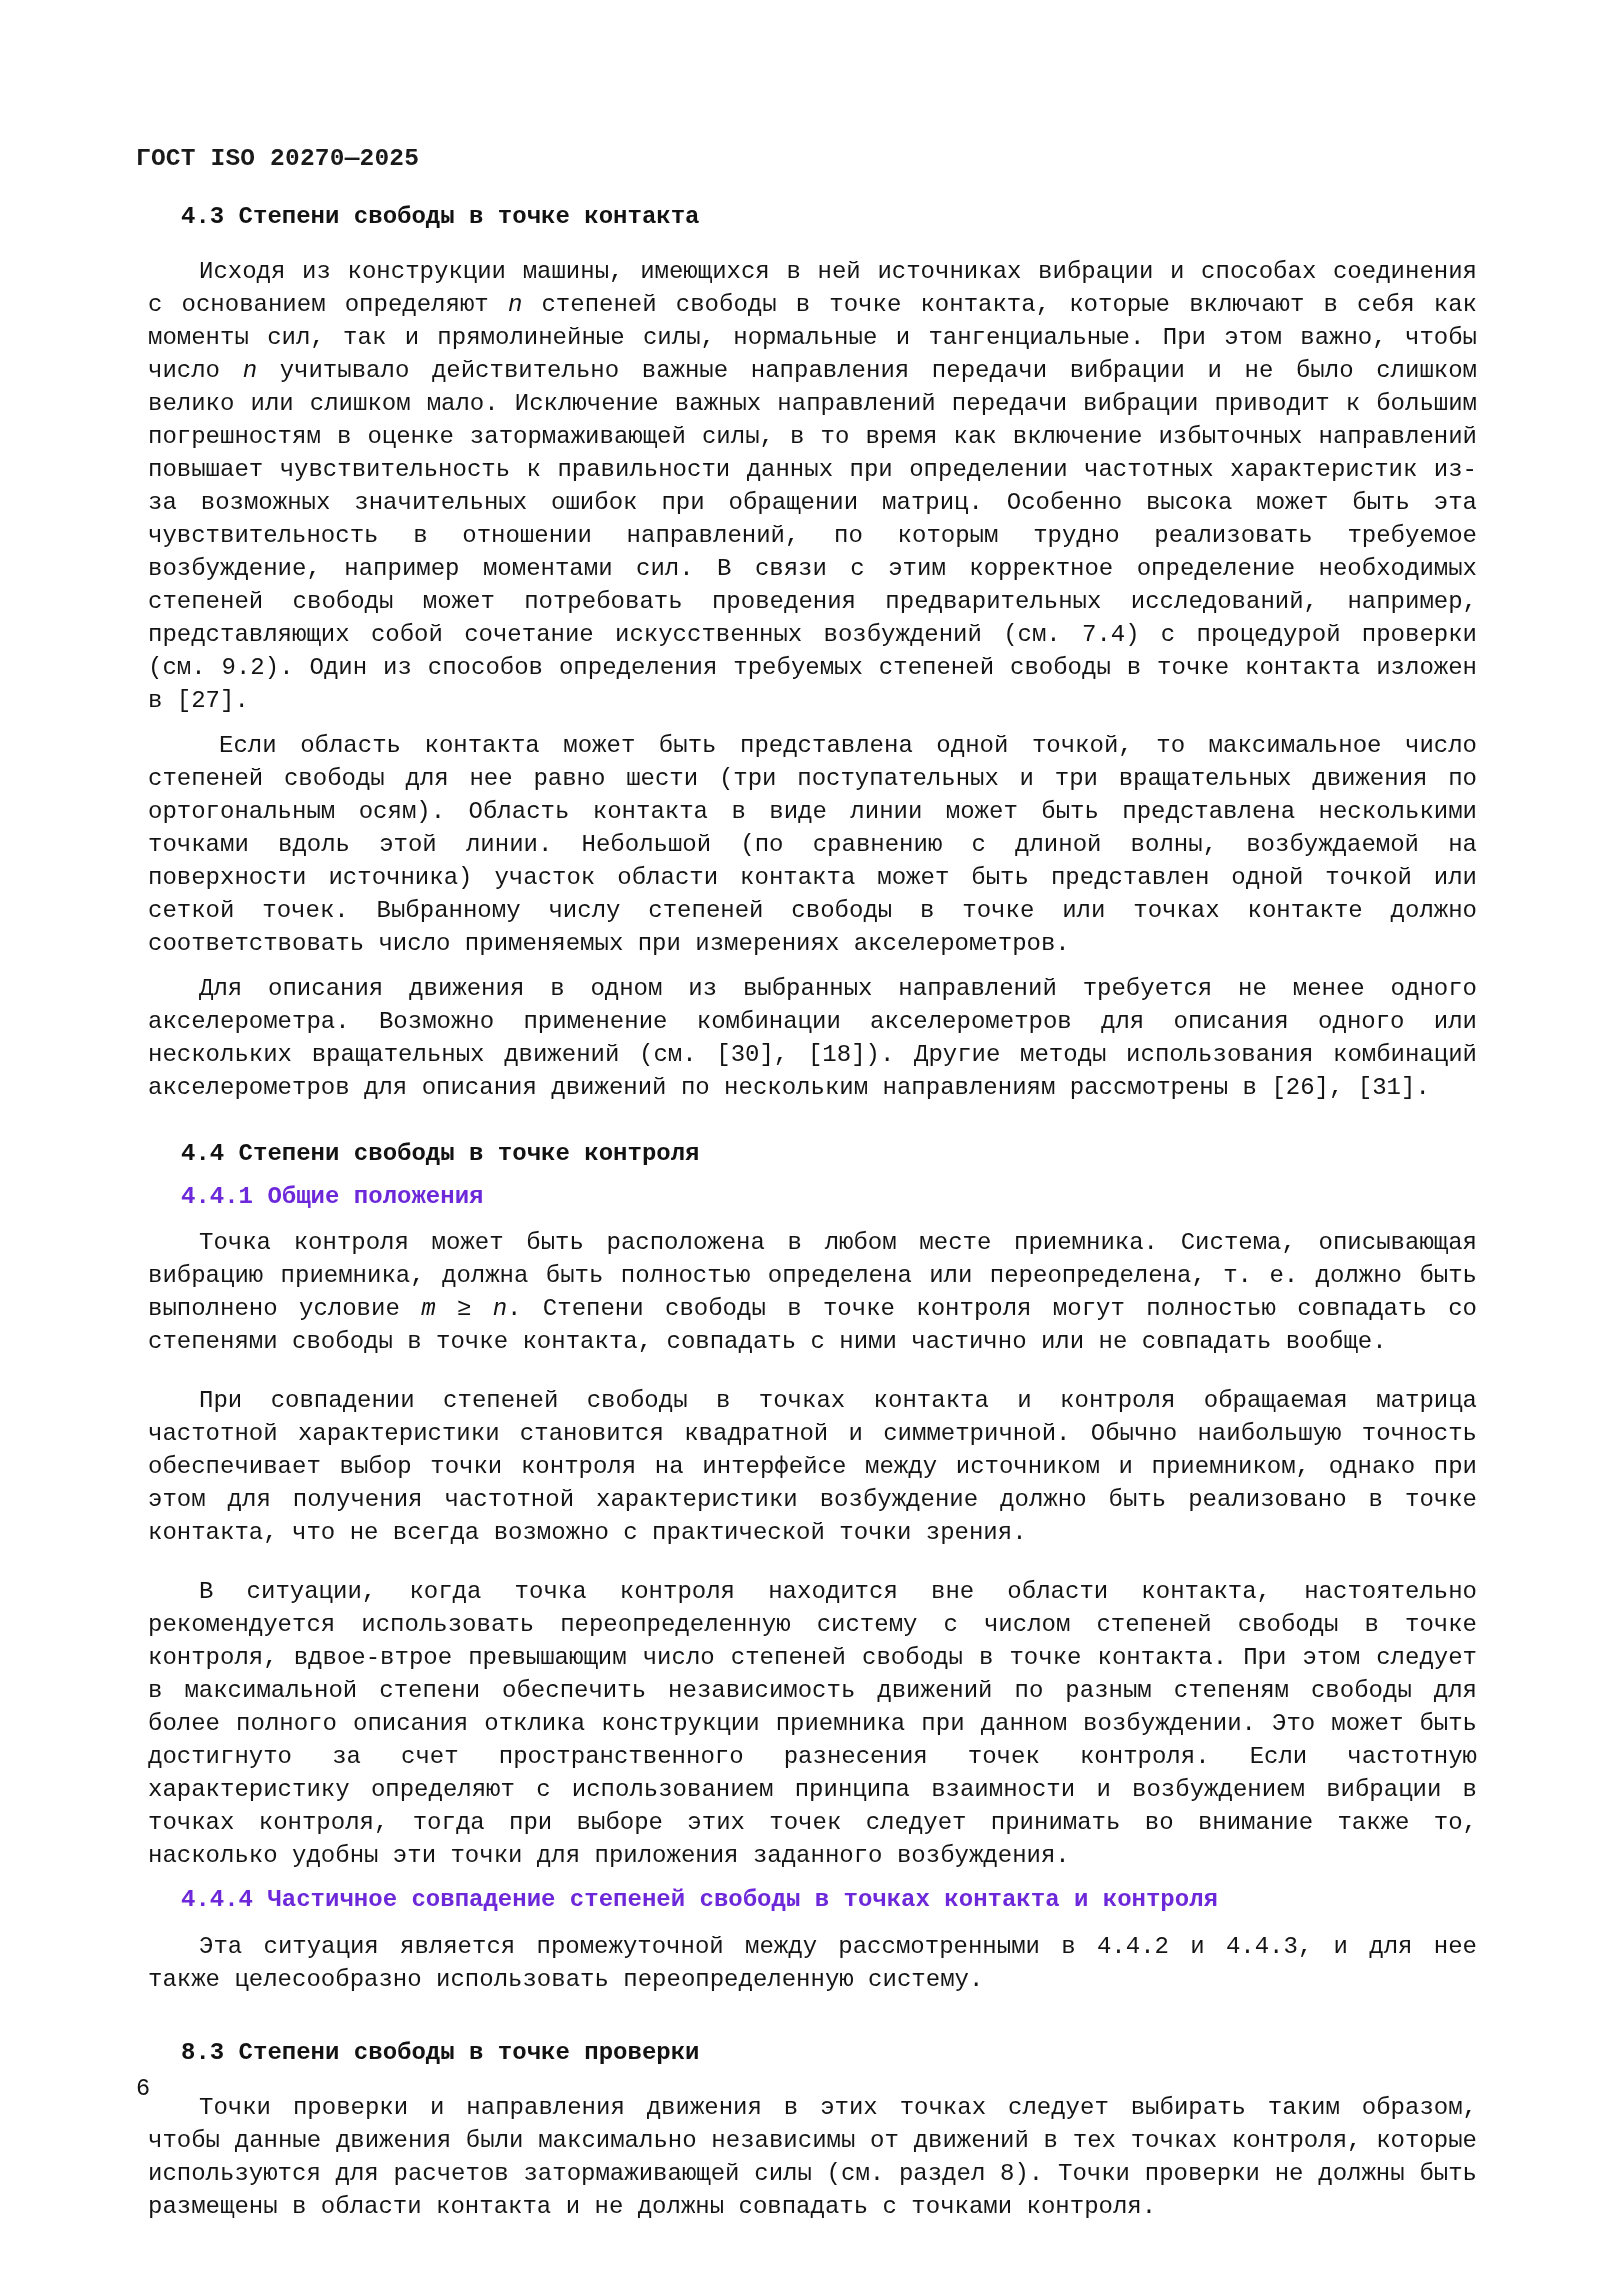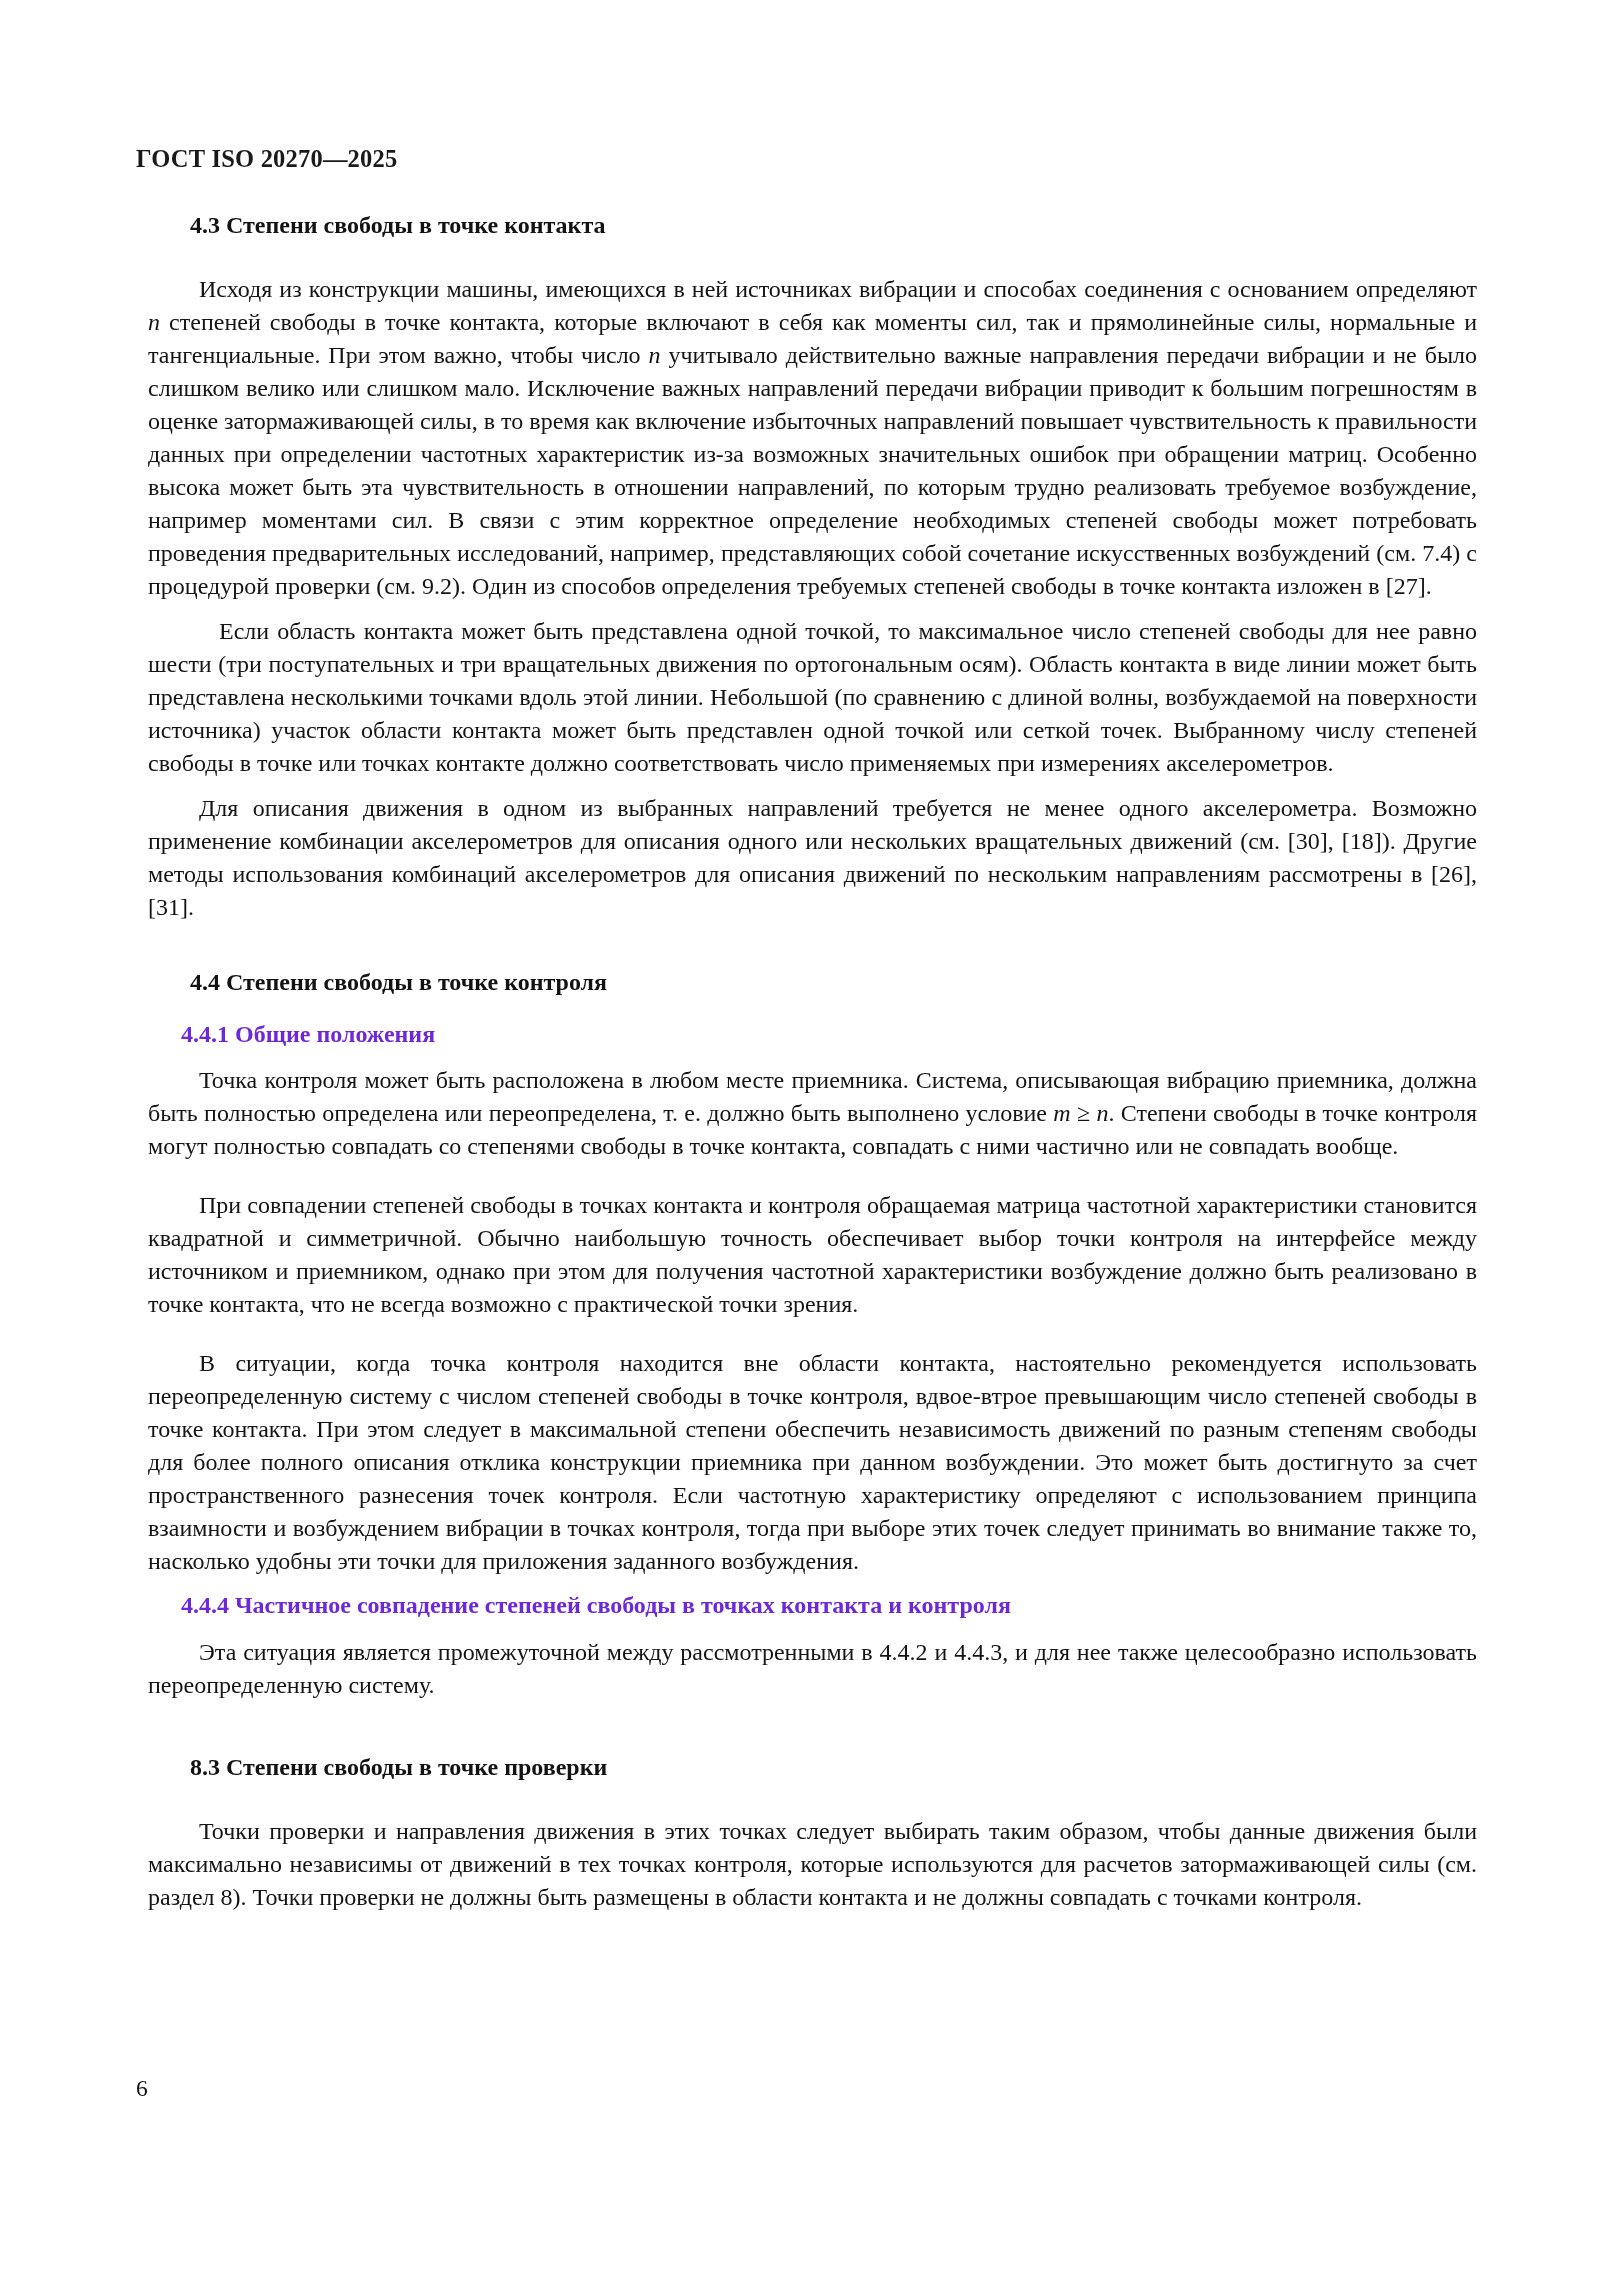--- a/index.html
+++ b/index.html
@@ -6,21 +6,21 @@
     margin: 0;
     padding: 0;
     background: #ffffff;
   }
   .page {
     position: relative;
     width: 1621px;
     height: 2293px;
     background: #ffffff;
     box-sizing: border-box;
-    font-family: Liberation Serif, serif;
+    font-family: Liberation Mono, monospace;
     color: #111111;
     overflow: hidden;
   }
   .header {
     position: absolute;
     top: 145px;
     left: 136px;
     font-size: 24.5px;
     font-weight: bold;
     letter-spacing: 0.2px;
@@ -30,21 +30,21 @@
   .content {
     position: absolute;
     top: 201px;
     left: 136px;
     width: 1353px;
   }
   .h-section {
     font-size: 24px;
     font-weight: bold;
     color: #121212;
-    margin: 9px;
+    margin: 0;
     padding-left: 45px;
     line-height: 1.32;
   }
   .h-sub {
     font-size: 24px;
     font-weight: bold;
     color: #6d28d9;
     margin: 0;
     padding-left: 45px;
     line-height: 1.32;

